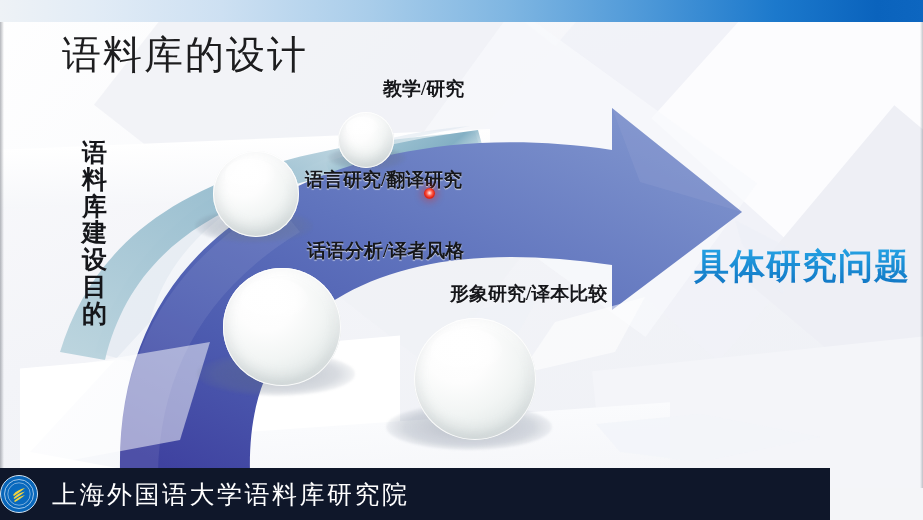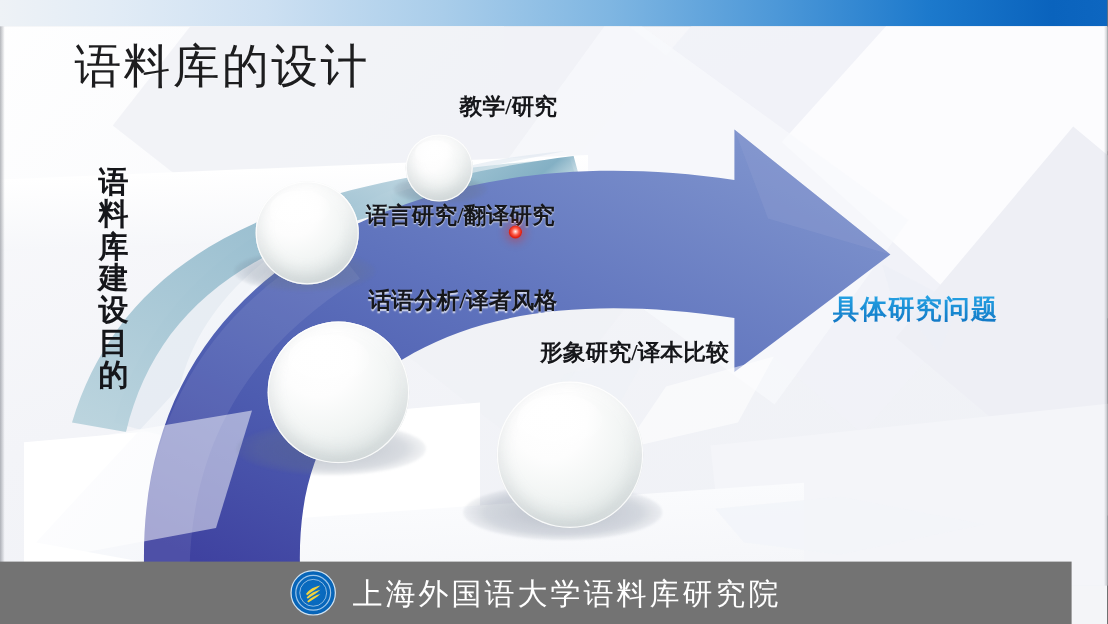--- a/index.html
+++ b/index.html
@@ -181,21 +181,21 @@
     text-shadow: 0 1px 1px rgba(255,255,255,.75);
   }
   .lbl-1 { left: 383px; top: 76px; }
   .lbl-2 { left: 305px; top: 167px; }
   .lbl-3 { left: 307px; top: 238px; }
   .lbl-4 { left: 450px; top: 281px; }
 
   .cyan-callout {
     position: absolute;
     left: 694px; top: 243px;
-    font-size: 22px;
+    font-size: 35px;
     font-weight: 700;
     letter-spacing: 1px;
     white-space: nowrap;
     font-family: "Liberation Serif", "DejaVu Serif", serif;
     background: linear-gradient(180deg, #2aa8e8 0%, #1b8fd6 45%, #1071c0 100%);
     -webkit-background-clip: text;
     background-clip: text;
     color: transparent;
     -webkit-text-fill-color: transparent;
   }
@@ -207,25 +207,24 @@
     width: 11px; height: 11px;
     border-radius: 50%;
     background: radial-gradient(circle at 50% 45%, #fff4f2 0%, #ff5b48 35%, #e02010 62%, rgba(224,32,16,.18) 100%);
     box-shadow: 0 0 7px 3px rgba(230,40,25,.35);
   }
 
   
   .footer {
     position: absolute;
     left: 0; bottom: 0;
-    width: 893px; height: 52px;
-    background: #737373;
+    width: 830px; height: 52px;
+    background: #0f172a;
     display: flex;
     align-items: center;
-    justify-content: center;
     gap: 14px;
   }
   .footer-logo {
     width: 36px; height: 36px;
     border-radius: 50%;
     background: radial-gradient(circle at 50% 50%, #0b6ec4 0%, #0560b2 100%);
     border: 1.4px solid #cfe3f4;
     position: relative;
     display: flex;
     align-items: center;

